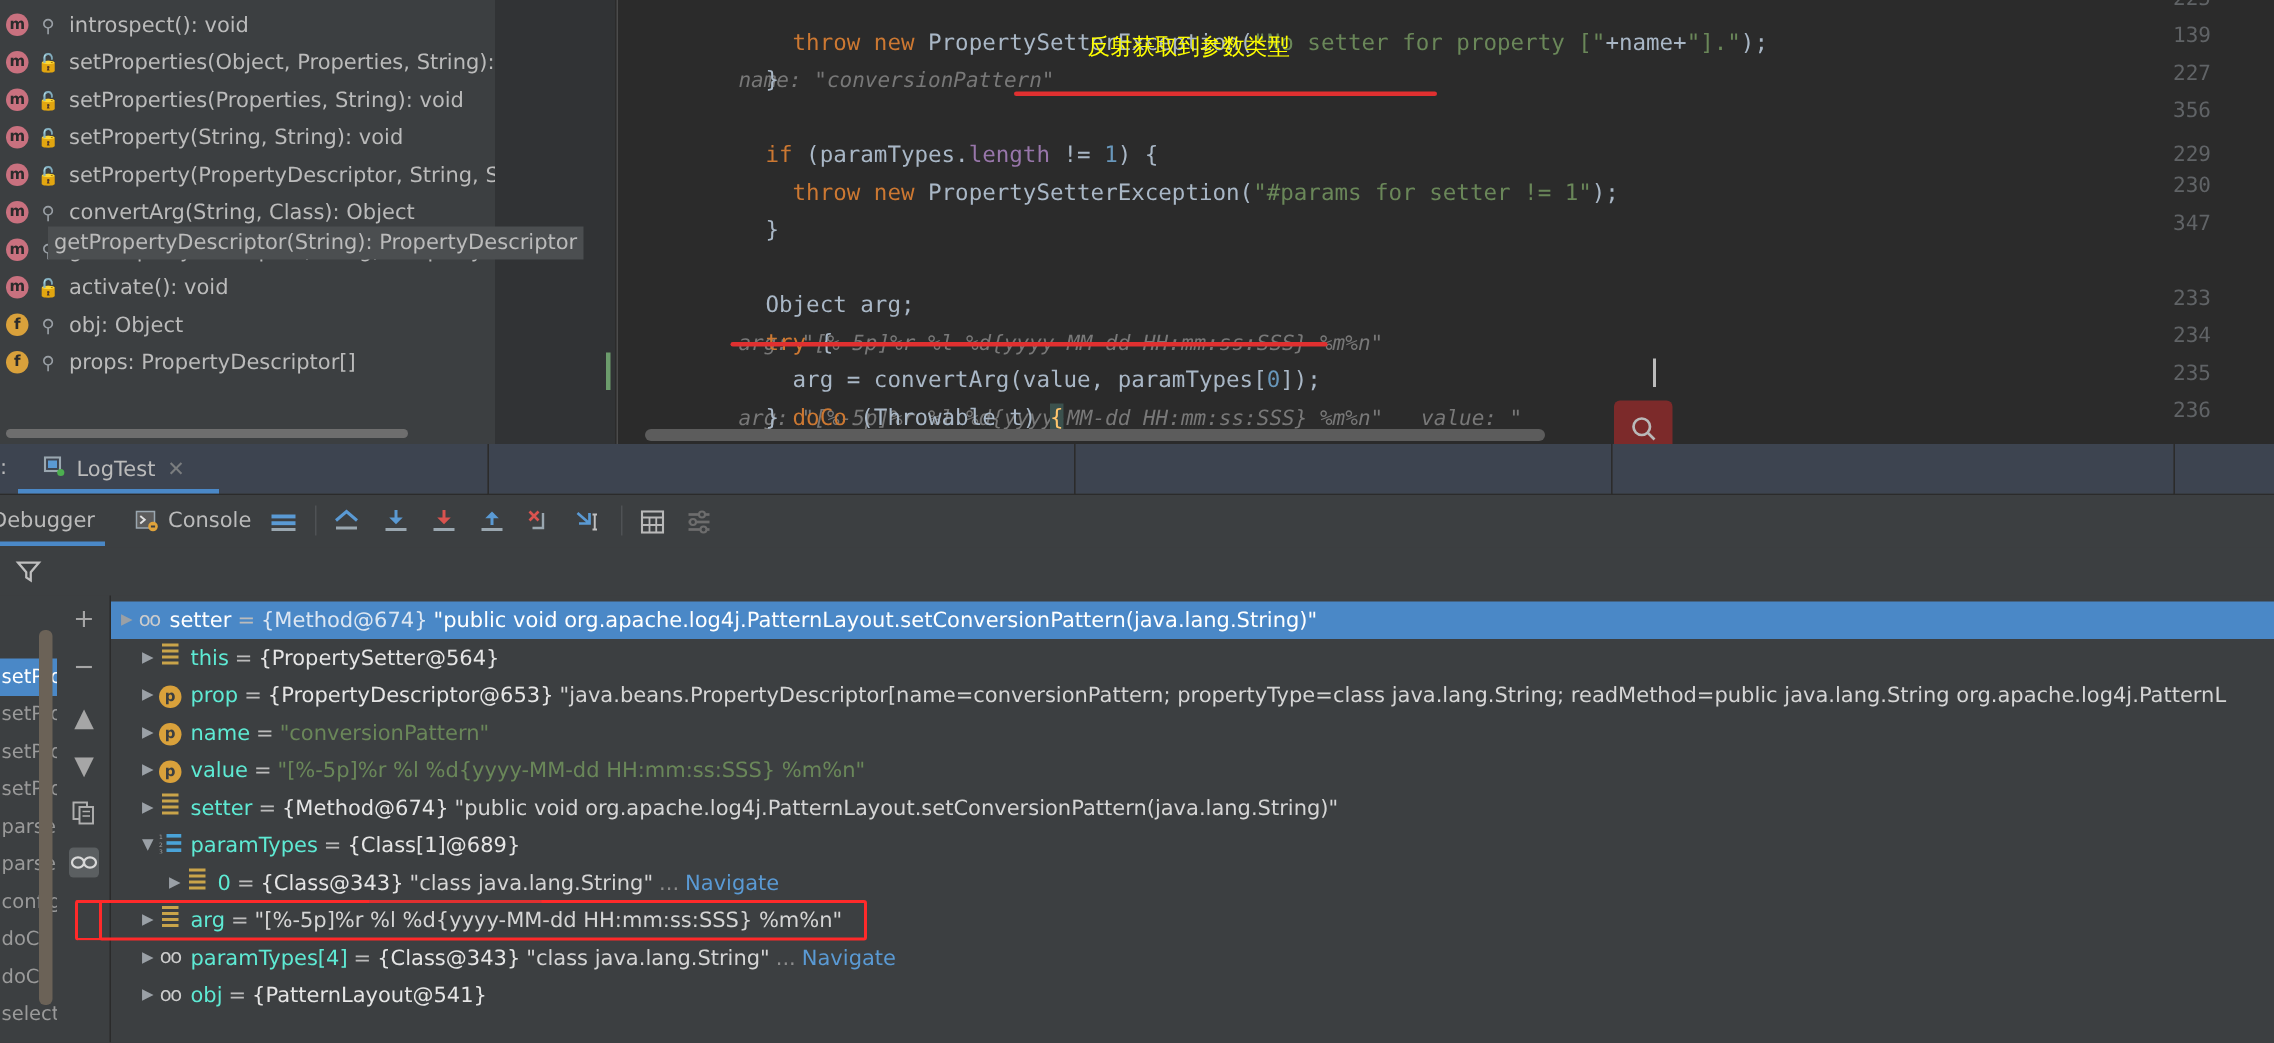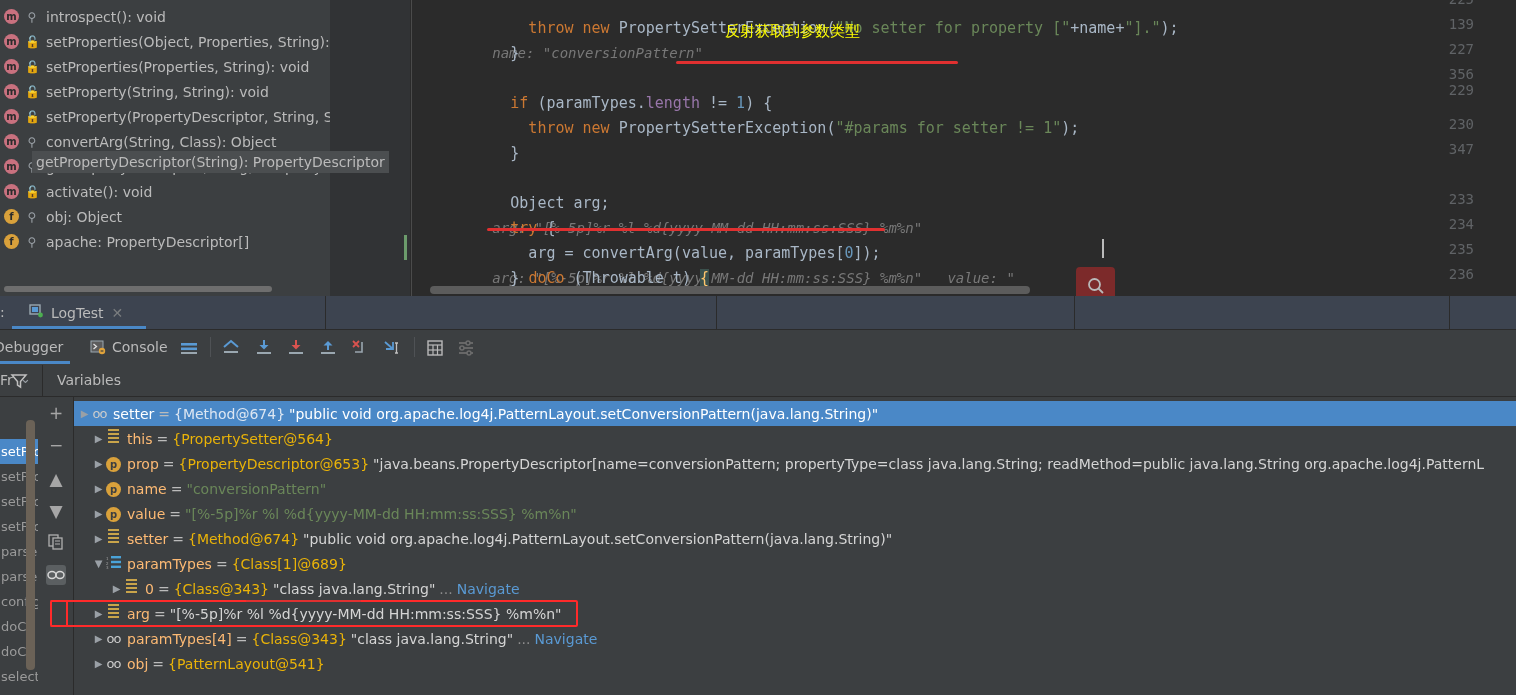--- a/index.html
+++ b/index.html
@@ -190,24 +190,24 @@
     position: absolute; left: 0; width: 1442px; height: 25px;
     display: flex; align-items: center; white-space: nowrap;
     font-size: 14px; color: #bbbbbb;
   }
   .var-row.selected { background: #4a88c7; }
   .arrow {
     flex: 0 0 auto; width: 13px; text-align: center;
     color: #9aa0a6; font-size: 10px;
   }
   .vicon { flex: 0 0 auto; width: 17px; text-align: center; margin-right: 5px; }
-  .vname { color: #fdba74; }
+  .vname { color: #5eead4; }
   .var-row.selected .vname { color: #ffffff; }
   .veq { color: #bbbbbb; margin: 0 4px; }
-  .vref { color: #eab308; }
+  .vref { color: #e5e5e5; }
   .var-row.selected .vref { color: #dce6f2; }
   .vstr { color: #d5d5d5; }
   .var-row.selected .vstr { color: #ffffff; }
   .vgreen { color: #6a8759; }
   .vnav { color: #5a9ad4; margin-left: 4px; }
   .vellip { color: #8c8c8c; margin-left: 4px; }
   .redbox {
     position: absolute; border: 2px solid #ff2a2a; border-radius: 2px;
   }
   .redline2 { position: absolute; height: 2px; background: #e03030; }
@@ -231,21 +231,21 @@
   <div class="editor-area">
 
     <div class="gutter"></div>
     <div class="foldline"></div>
     <div class="guideline"></div>
 
     <div class="lnum" style="top:-9px">225</div>
     <div class="lnum" style="top:16px">139</div>
     <div class="lnum" style="top:41px">227</div>
     <div class="lnum" style="top:66px">356</div>
-    <div class="lnum" style="top:82px">229</div>
+    <div class="lnum" style="top:95px">229</div>
     <div class="lnum" style="top:116px">230</div>
     <div class="lnum" style="top:141px">347</div>
     <div class="lnum" style="top:191px">233</div>
     <div class="lnum" style="top:216px">234</div>
     <div class="lnum" style="top:241px">235</div>
     <div class="lnum" style="top:266px">236</div>
 
     <div class="foldmark" style="top:22px">−</div>
     <div class="foldmark" style="top:72px">▾</div>
     <div class="foldmark" style="top:122px">−</div>
@@ -366,21 +366,21 @@
       <span class="struct-label">activate(): void</span>
     </div>
     <div class="struct-row" style="top:204px">
       <span class="ic-f">f</span>
       <span class="ic-vis key">⚲</span>
       <span class="struct-label">obj: Object</span>
     </div>
     <div class="struct-row" style="top:229px">
       <span class="ic-f">f</span>
       <span class="ic-vis key">⚲</span>
-      <span class="struct-label">apache: PropertyDescriptor[]</span>
+      <span class="struct-label">props: PropertyDescriptor[]</span>
     </div>
 
     <div class="struct-hscroll"></div>
   </div>
 
   <div class="popup-tip">getPropertyDescriptor(String): PropertyDescriptor</div>
 
   <div class="tabbar">
     <div class="tab-panel" style="left:0px;   width:325px"></div>
     <div class="tab-panel" style="left:326px; width:390px"></div>
@@ -497,26 +497,20 @@
         <line x1="3" y1="5" x2="17" y2="5" stroke="#6d6d6d" stroke-width="1.8"></line>
         <line x1="3" y1="10" x2="17" y2="10" stroke="#6d6d6d" stroke-width="1.8"></line>
         <line x1="3" y1="15" x2="17" y2="15" stroke="#6d6d6d" stroke-width="1.8"></line>
         <circle cx="12" cy="5" r="2" fill="#3c3f41" stroke="#6d6d6d" stroke-width="1.4"></circle>
         <circle cx="6" cy="10" r="2" fill="#3c3f41" stroke="#6d6d6d" stroke-width="1.4"></circle>
         <circle cx="13" cy="15" r="2" fill="#3c3f41" stroke="#6d6d6d" stroke-width="1.4"></circle>
       </svg>
     </div>
   </div>
 
-  <div class="vars-header">
-    <span class="frames-label">Fr</span>
-    <span style="position:absolute;left:20px;top:6px;color:#9aa0a6;font-size:13px">⌄</span>
-    <div class="vh-div"></div>
-    <span class="vars-label">Variables</span>
-  </div>
 
   <div class="frames-strip">
     <div class="frame-row sel" style="top:42px">setPro</div>
     <div class="frame-row" style="top:67px">setPro</div>
     <div class="frame-row" style="top:92px">setPro</div>
     <div class="frame-row" style="top:117px">setPro</div>
     <div class="frame-row" style="top:142px">parse</div>
     <div class="frame-row" style="top:167px">parse</div>
     <div class="frame-row" style="top:192px">config</div>
     <div class="frame-row" style="top:217px">doCo</div>

